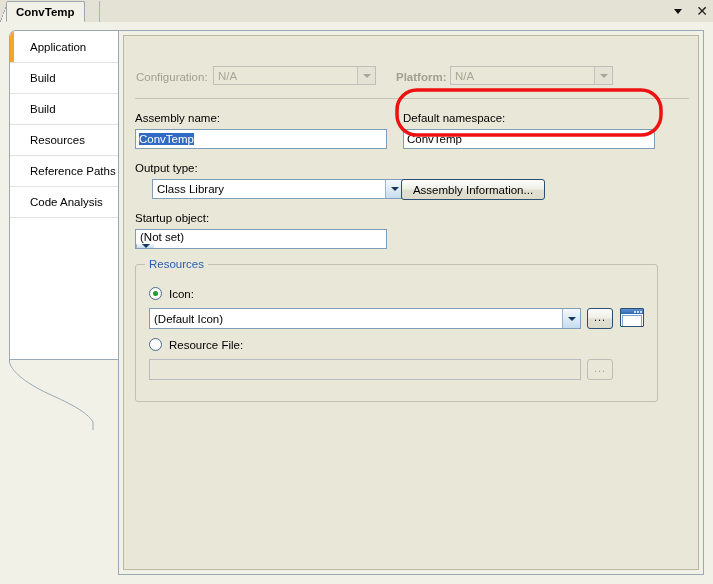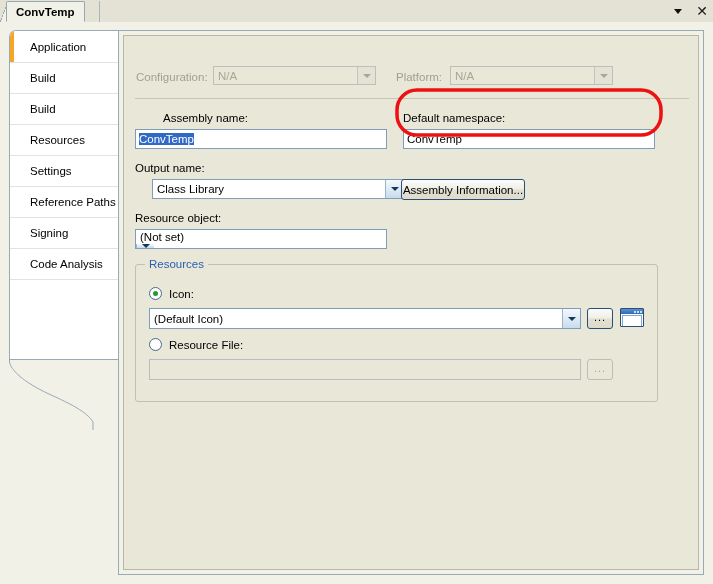--- a/index.html
+++ b/index.html
@@ -368,27 +368,21 @@
       <div class="cat-item">
         <span>Build</span>
       </div>
       <div class="cat-item">
         <span>Build</span>
       </div>
       <div class="cat-item">
         <span>Resources</span>
       </div>
       <div class="cat-item">
-        <span>Settings</span>
-      </div>
-      <div class="cat-item">
         <span>Reference Paths</span>
-      </div>
-      <div class="cat-item">
-        <span>Signing</span>
       </div>
       <div class="cat-item">
         <span>Code Analysis</span>
       </div>
     </div>
   </div>
 
   <div class="sidebar-tail">
     <svg width="110" height="70" viewBox="0 0 110 70">
       <path d="M 0.5 0 L 0.5 2 C 2 10 14 22 40 34 C 62 44 78 52 84 62 L 84 70 L 110 70 L 110 0 Z" fill="#f2f1e8" stroke="none"></path>
@@ -403,52 +397,52 @@
   <div class="content-panel">
 
     <div class="lbl dim" style="position:absolute;left:12px;top:35px;">Configuration:</div>
     <div class="combo disabled" style="position:absolute;left:89px;top:30px;width:163px;height:19px;">
       <div class="val">N/A</div>
       <div class="btn">
         <span class="arrow dim"></span>
       </div>
     </div>
 
-    <div class="lbl dim" style="position:absolute;left:272px;top:35px;">Platform:</div>
+    <div class="lbl dim" style="position:absolute;left:272px;top:35px;font-weight:bold;">Platform:</div>
     <div class="combo disabled" style="position:absolute;left:326px;top:30px;width:163px;height:19px;">
       <div class="val">N/A</div>
       <div class="btn">
         <span class="arrow dim"></span>
       </div>
     </div>
 
     <div class="sep-line" style="left:11px;top:62px;width:554px;"></div>
 
-    <div class="lbl" style="position:absolute;left:11px;top:76px;margin-left:28px;">Assembly name:</div>
+    <div class="lbl" style="position:absolute;left:11px;top:76px;">Assembly name:</div>
     <div class="fld" style="position:absolute;left:11px;top:93px;width:252px;height:20px;">
       <span class="sel-text">ConvTemp</span>
     </div>
 
     <div class="lbl" style="position:absolute;left:279px;top:76px;">Default namespace:</div>
     <div class="fld" style="position:absolute;left:279px;top:93px;width:252px;height:20px;">
       <span>ConvTemp</span>
     </div>
 
-    <div class="lbl" style="position:absolute;left:11px;top:126px;">Output name:</div>
+    <div class="lbl" style="position:absolute;left:11px;top:126px;">Output type:</div>
     <div class="combo" style="position:absolute;left:28px;top:143px;width:252px;height:20px;">
       <div class="val">Class Library</div>
       <div class="btn">
         <span class="arrow"></span>
       </div>
     </div>
-    <div class="btn-std" style="position:absolute;left:277px;top:143px;width:124px;height:21px;">
+    <div class="btn-std" style="position:absolute;left:277px;top:143px;width:144px;height:21px;">
       <span>Assembly Information...</span>
     </div>
 
-    <div class="lbl" style="position:absolute;left:11px;top:176px;">Resource object:</div>
+    <div class="lbl" style="position:absolute;left:11px;top:176px;">Startup object:</div>
     <div class="combo" style="position:absolute;left:11px;top:193px;width:252px;height:20px;flex-direction:column;">
       <div class="val">(Not set)</div>
       <div class="btn">
         <span class="arrow"></span>
       </div>
     </div>
 
     <div class="groupbox" style="left:11px;top:228px;width:523px;height:138px;">
       <div class="gb-title">Resources</div>
 

